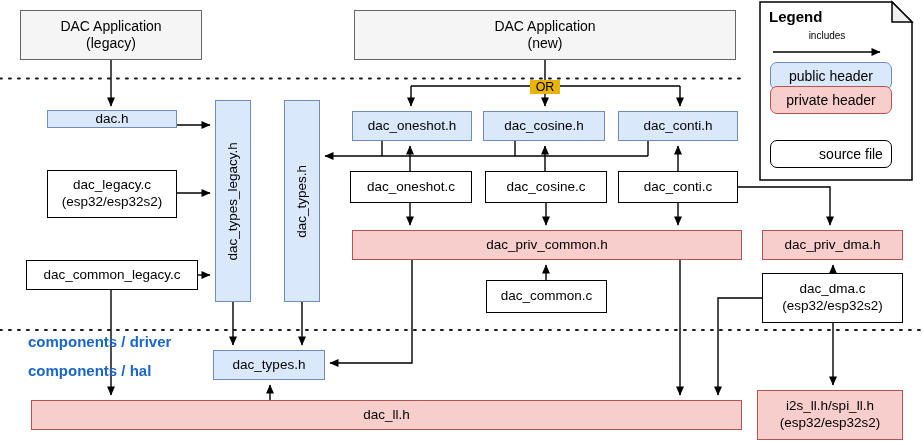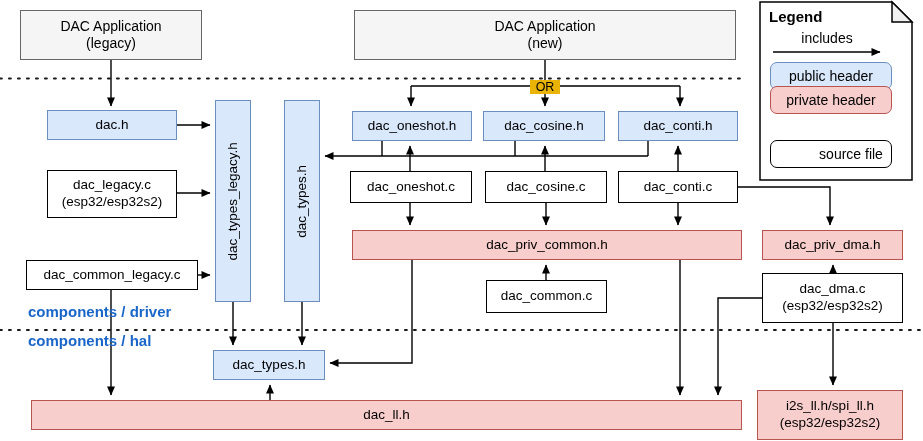--- a/index.html
+++ b/index.html
@@ -17,24 +17,24 @@
   .private{background:var(--private-header-fill);border:1.4px solid var(--private-header-border);}
   .source {background:var(--source-file-fill);  border:1.4px solid var(--source-file-border);}
   .app    {background:var(--app-fill);border:1.4px solid var(--app-border);font-size:14px;}
   .vbox .vlabel{transform:rotate(-90deg);white-space:nowrap;}
   .or-label{
     position:absolute;left:530px;top:80px;width:30px;z-index:3;text-align:center;
     font-size:12.5px;background:#eab308;
   }
   .layer-label{
     position:absolute;left:28px;z-index:3;font-weight:bold;font-size:15px;
-    color:var(--layer-label-color);white-space:nowrap;
+    color:var(--layer-label-color);white-space:nowrap;margin-top:30px;
   }
   .legend-title{position:absolute;left:769px;top:8px;z-index:3;font-weight:bold;font-size:15px;}
-  .legend-includes{position:absolute;left:772px;top:30px;width:110px;z-index:3;text-align:center;font-size:14px;}
+  .legend-includes{position:absolute;left:772px;top:30px;width:110px;z-index:3;text-align:center;font-size:10px;}
   .legend-item{
     position:absolute;left:770px;width:122px;height:28px;z-index:3;border-radius:7px;
     display:flex;align-items:center;justify-content:center;font-size:14px;box-sizing:border-box;
   }
   .legend-public {top:62px; background:var(--public-header-fill); border:1.4px solid var(--public-header-border);}
   .legend-private{top:86px;background:var(--private-header-fill);border:1.4px solid var(--private-header-border);}
   .legend-source {top:140px;background:var(--source-file-fill);  border:1.4px solid #000000;padding-left:40px;}
 </style>
 </head>
 <body>
@@ -103,21 +103,21 @@
     <span>DAC Application</span>
     <span>(legacy)</span>
   </div>
   <div class="box app" style="left:354px;top:10px;width:382px;height:50px;">
     <span>DAC Application</span>
     <span>(new)</span>
   </div>
 
   <div class="or-label">OR</div>
 
-  <div class="box public" style="left:47px;top:110px;width:130px;height:30px;">
+  <div class="box public" style="left:47px;top:110px;width:130px;height:18px;">
     <span>dac.h</span>
   </div>
   <div class="box source" style="left:47px;top:170px;width:130px;height:48px;">
     <span>dac_legacy.c</span>
     <span>(esp32/esp32s2)</span>
   </div>
   <div class="box source" style="left:26px;top:260px;width:172px;height:30px;">
     <span>dac_common_legacy.c</span>
   </div>
 

